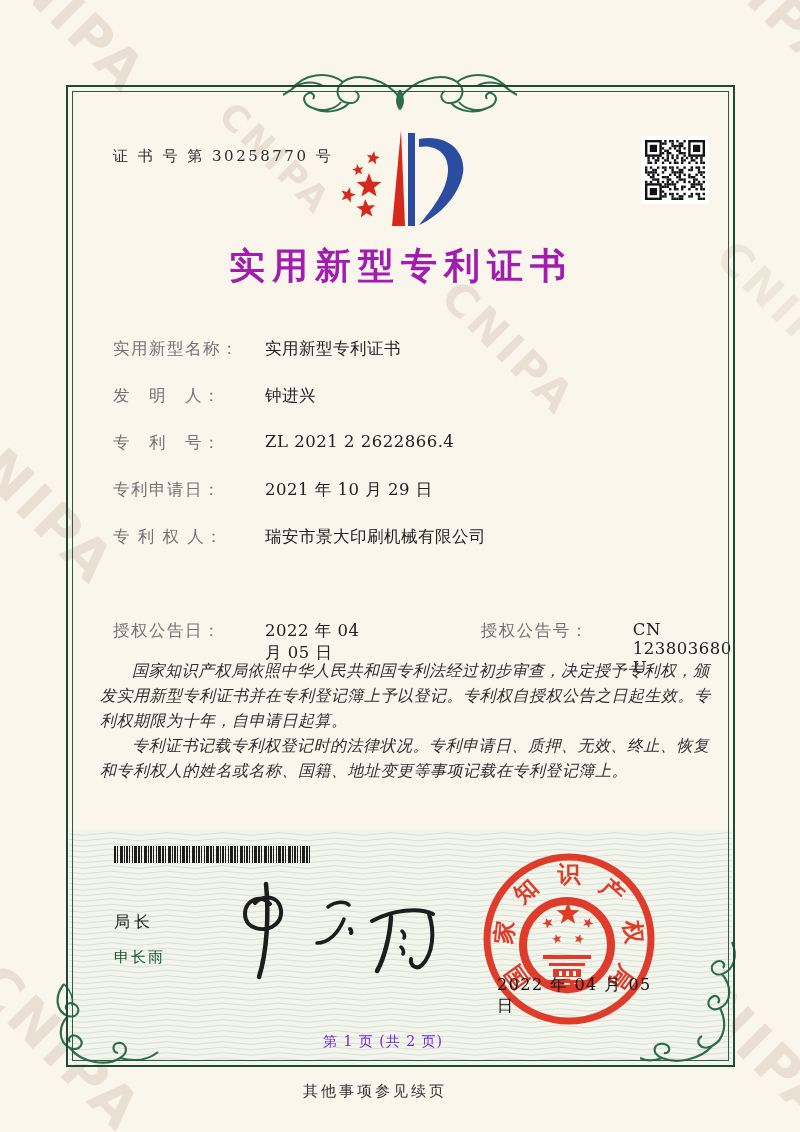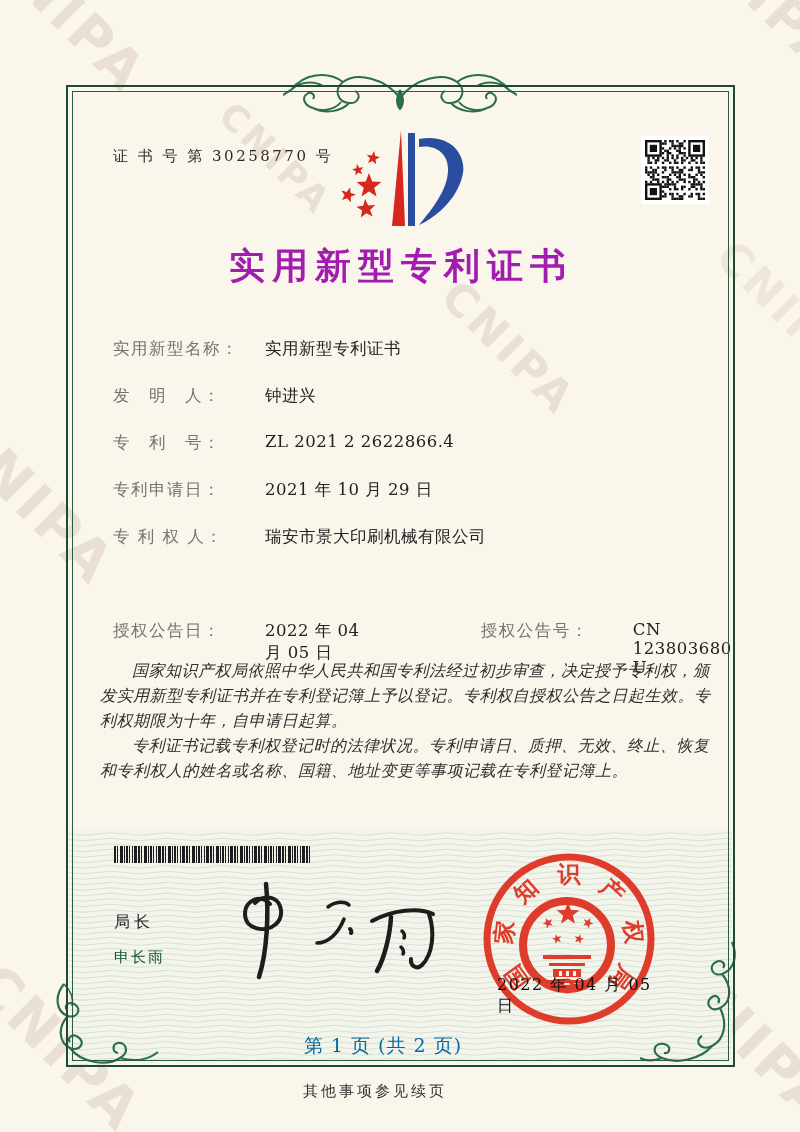--- a/index.html
+++ b/index.html
@@ -46,21 +46,21 @@
 
   .signer-title{position:absolute;left:114px;top:912px;font-size:16px;letter-spacing:4px;color:#222;z-index:2;}
   .signer-name{position:absolute;left:114px;top:948px;font-size:15px;letter-spacing:2px;color:#14532d;z-index:2;}
   .signature{position:absolute;left:232px;top:874px;z-index:2;}
 
   .seal{position:absolute;left:481px;top:851px;width:176px;height:176px;z-index:3;opacity:0.93;}
   .seal-date{position:absolute;left:497px;top:975px;width:170px;font-size:16px;
       letter-spacing:1.5px;color:#111;z-index:4;}
 
   .page-info{position:absolute;left:0;top:1033px;width:766px;text-align:center;
-      font-size:19px;letter-spacing:1px;color:#0369a1;z-index:2;}
+      font-size:14px;letter-spacing:1px;color:#6d28d9;z-index:2;}
   .footer-note{position:absolute;left:0;top:1082px;width:750px;text-align:center;
       font-size:15px;letter-spacing:3px;color:#333;z-index:2;}
 
   .flourish{position:absolute;z-index:3;pointer-events:none;}
   .fl-top{left:283px;top:68px;}
   .fl-bl{left:50px;top:982px;}
   .fl-br{left:640px;top:936px;}
 </style>
 </head>
 <body>

